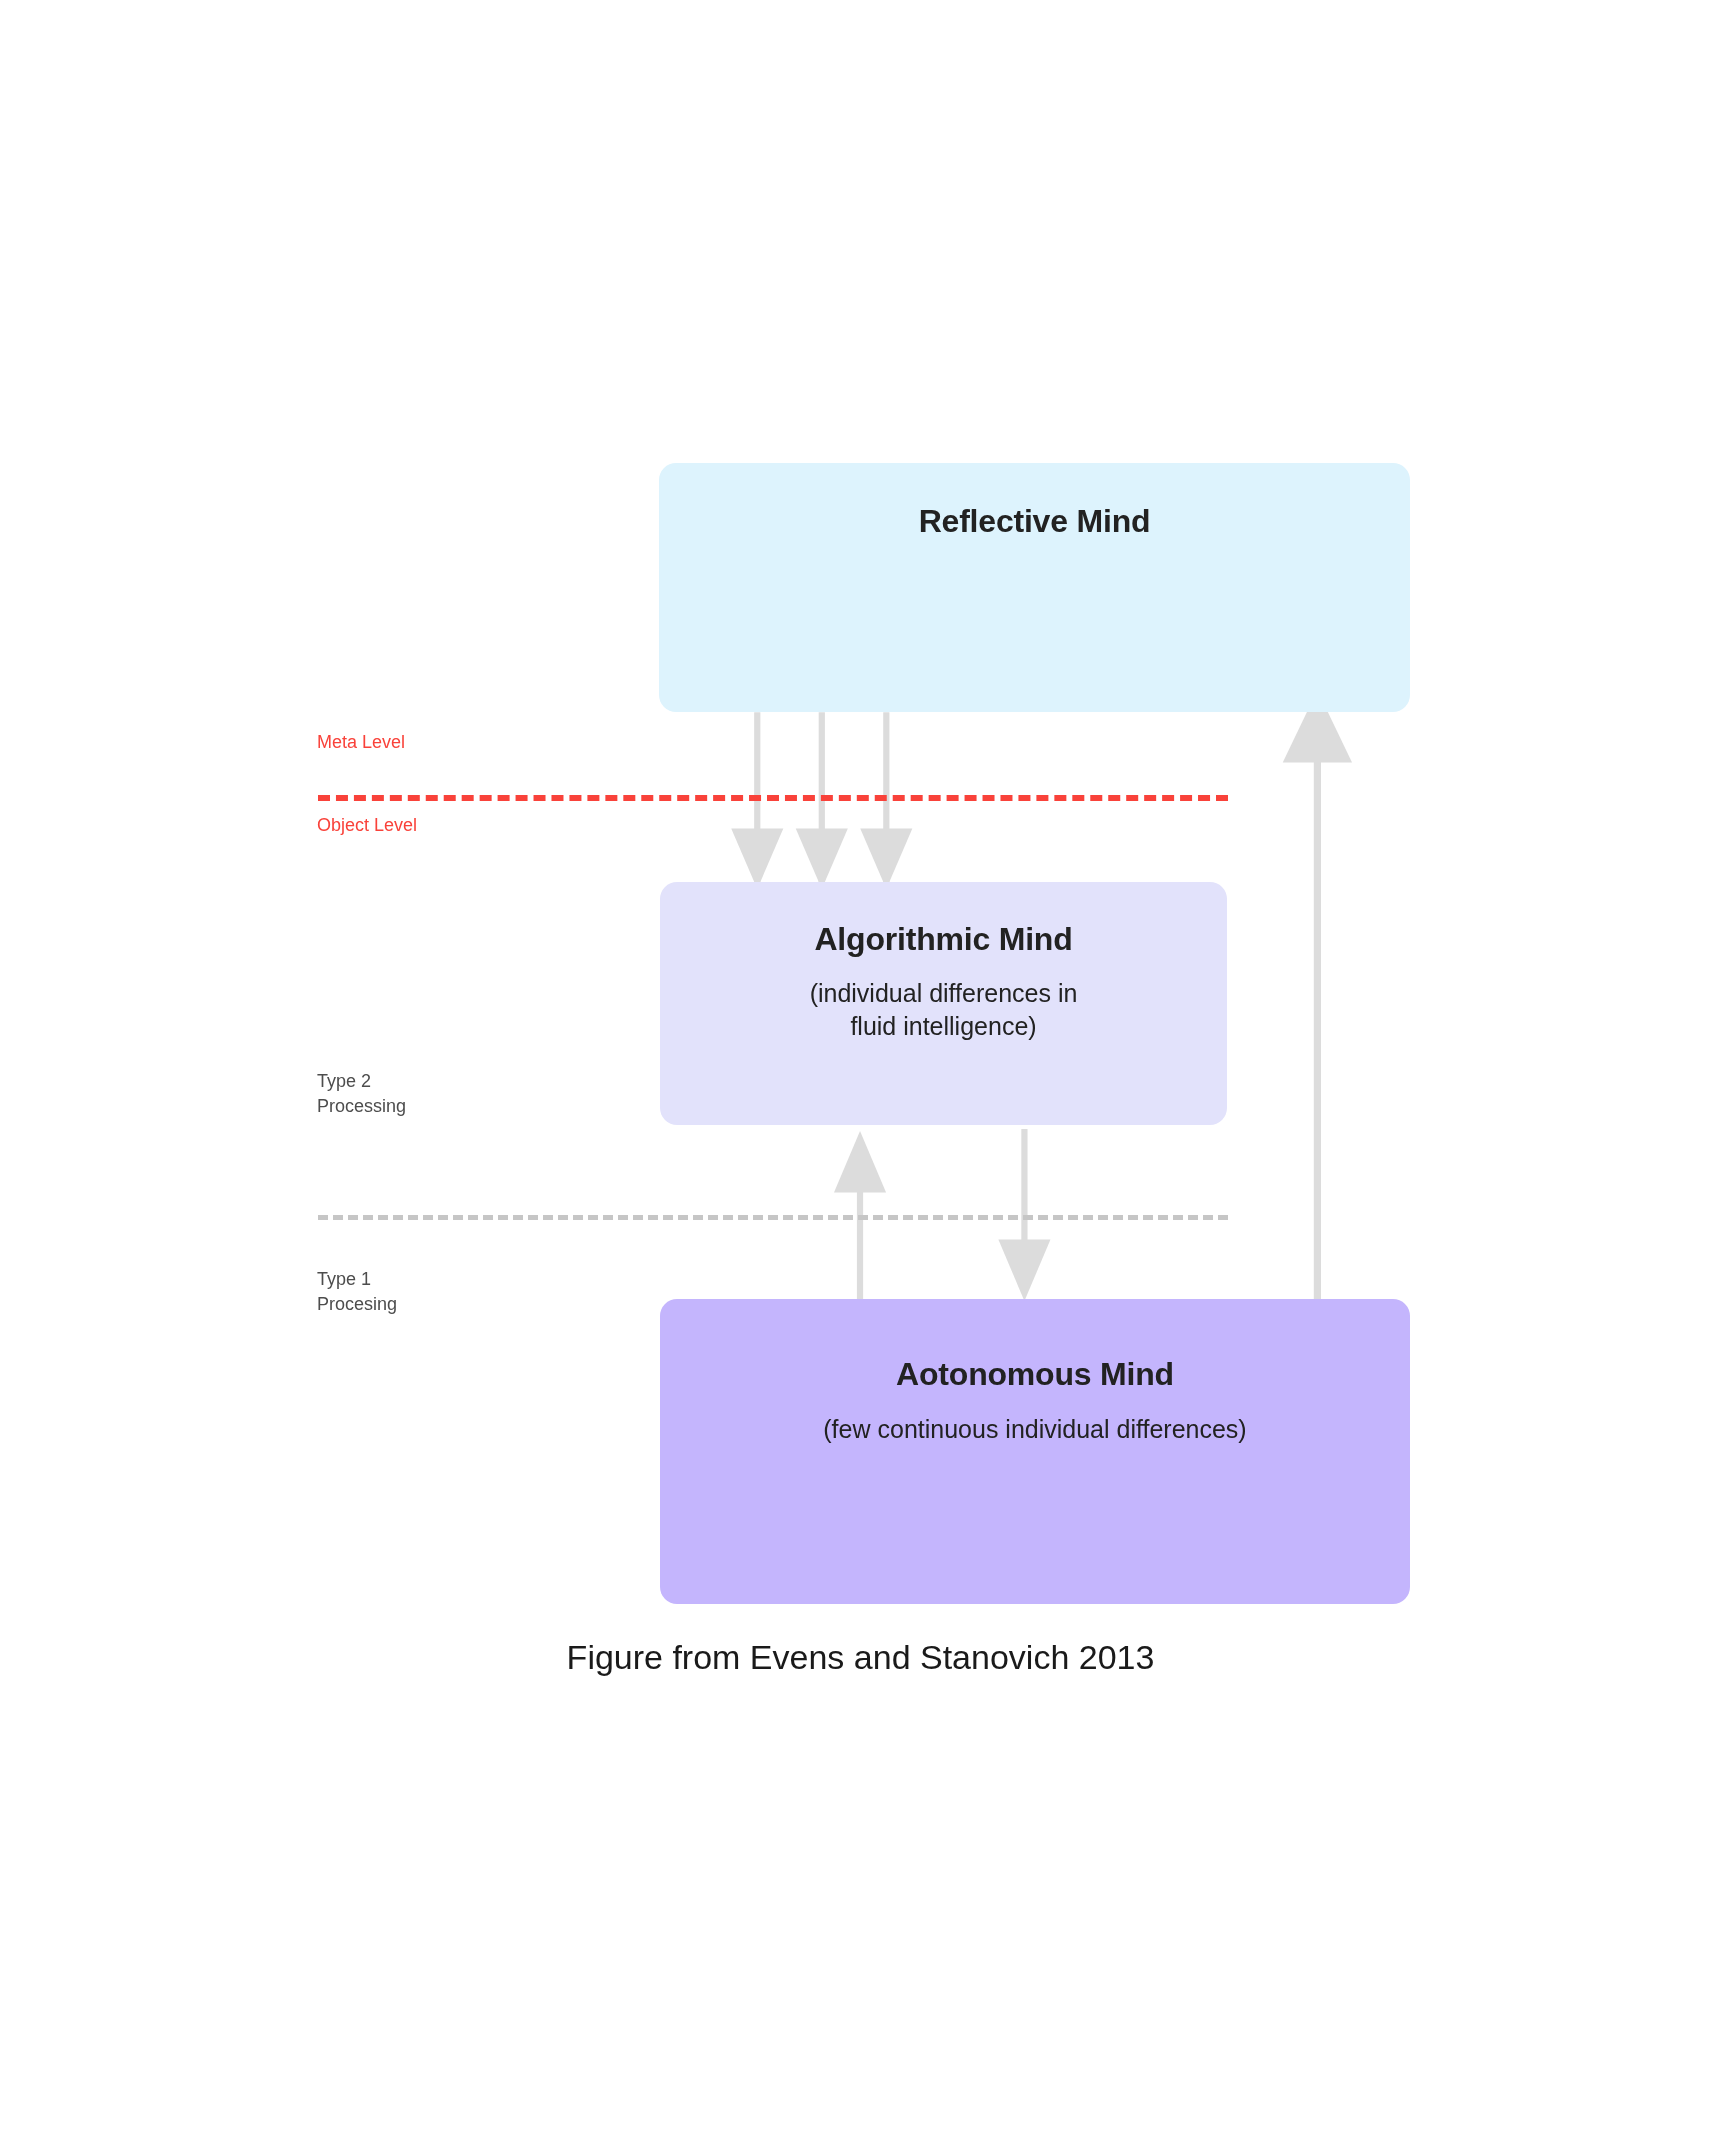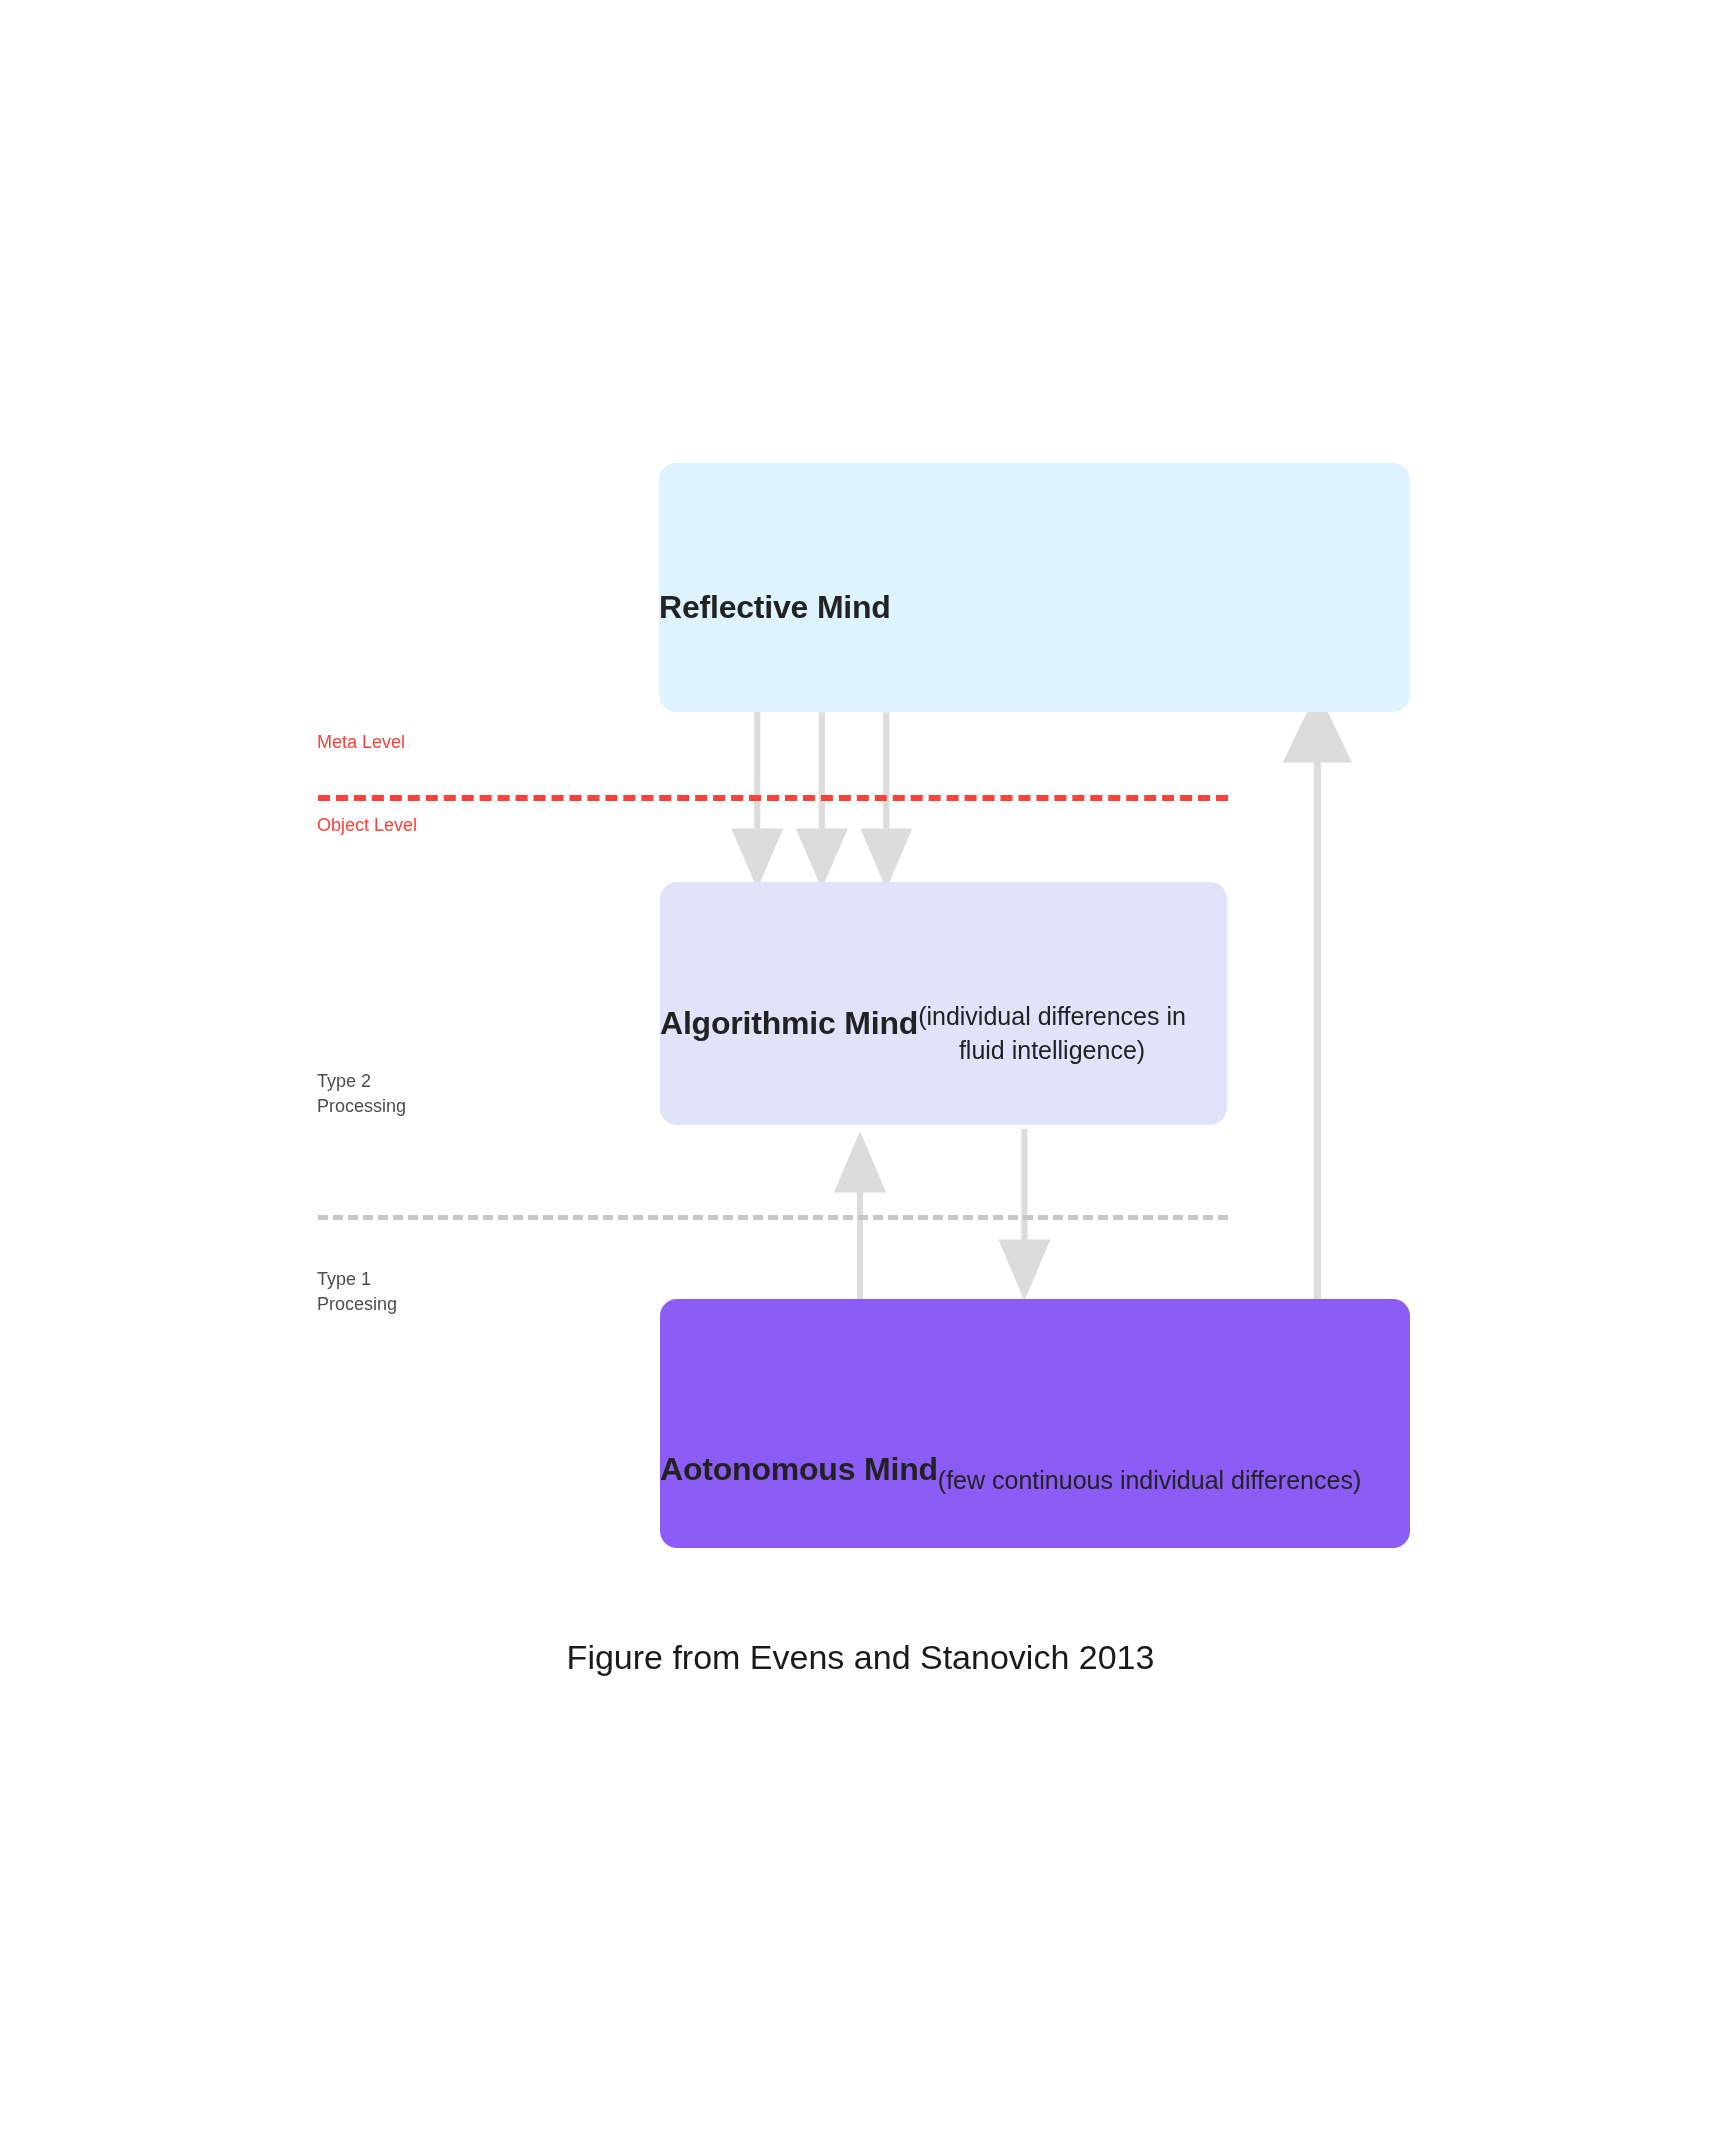--- a/index.html
+++ b/index.html
@@ -22,20 +22,21 @@
     height: 2151px;
     overflow: hidden;
   }
 
   
   .node {
     position: absolute;
     border-radius: 17px;
     box-sizing: border-box;
     display: flex;
+    flex-direction: column;
     align-items: center;
     text-align: center;
     z-index: 3;
   }
   .node .title {
     font-weight: bold;
     font-size: 32px;
     color: #222222;
     letter-spacing: -0.2px;
     line-height: 1.1;
@@ -64,23 +65,23 @@
     height: 243px;
     background: #e2e2fb;
     padding-top: 40px;
   }
   #node-algorithmic .sub { margin-top: 20px; }
 
   #node-autonomous {
     left: 660px;
     top: 1299px;
     width: 750px;
-    height: 249px;
-    background: #8b5cf6;
-    padding-top: 93px;
+    height: 305px;
+    background: #c4b5fd;
+    padding-top: 58px;
   }
   #node-autonomous .sub { margin-top: 21px; }
 
   
   #arrow-layer {
     position: absolute;
     left: 0; top: 0;
     width: 1721px;
     height: 2151px;
     z-index: 2;

